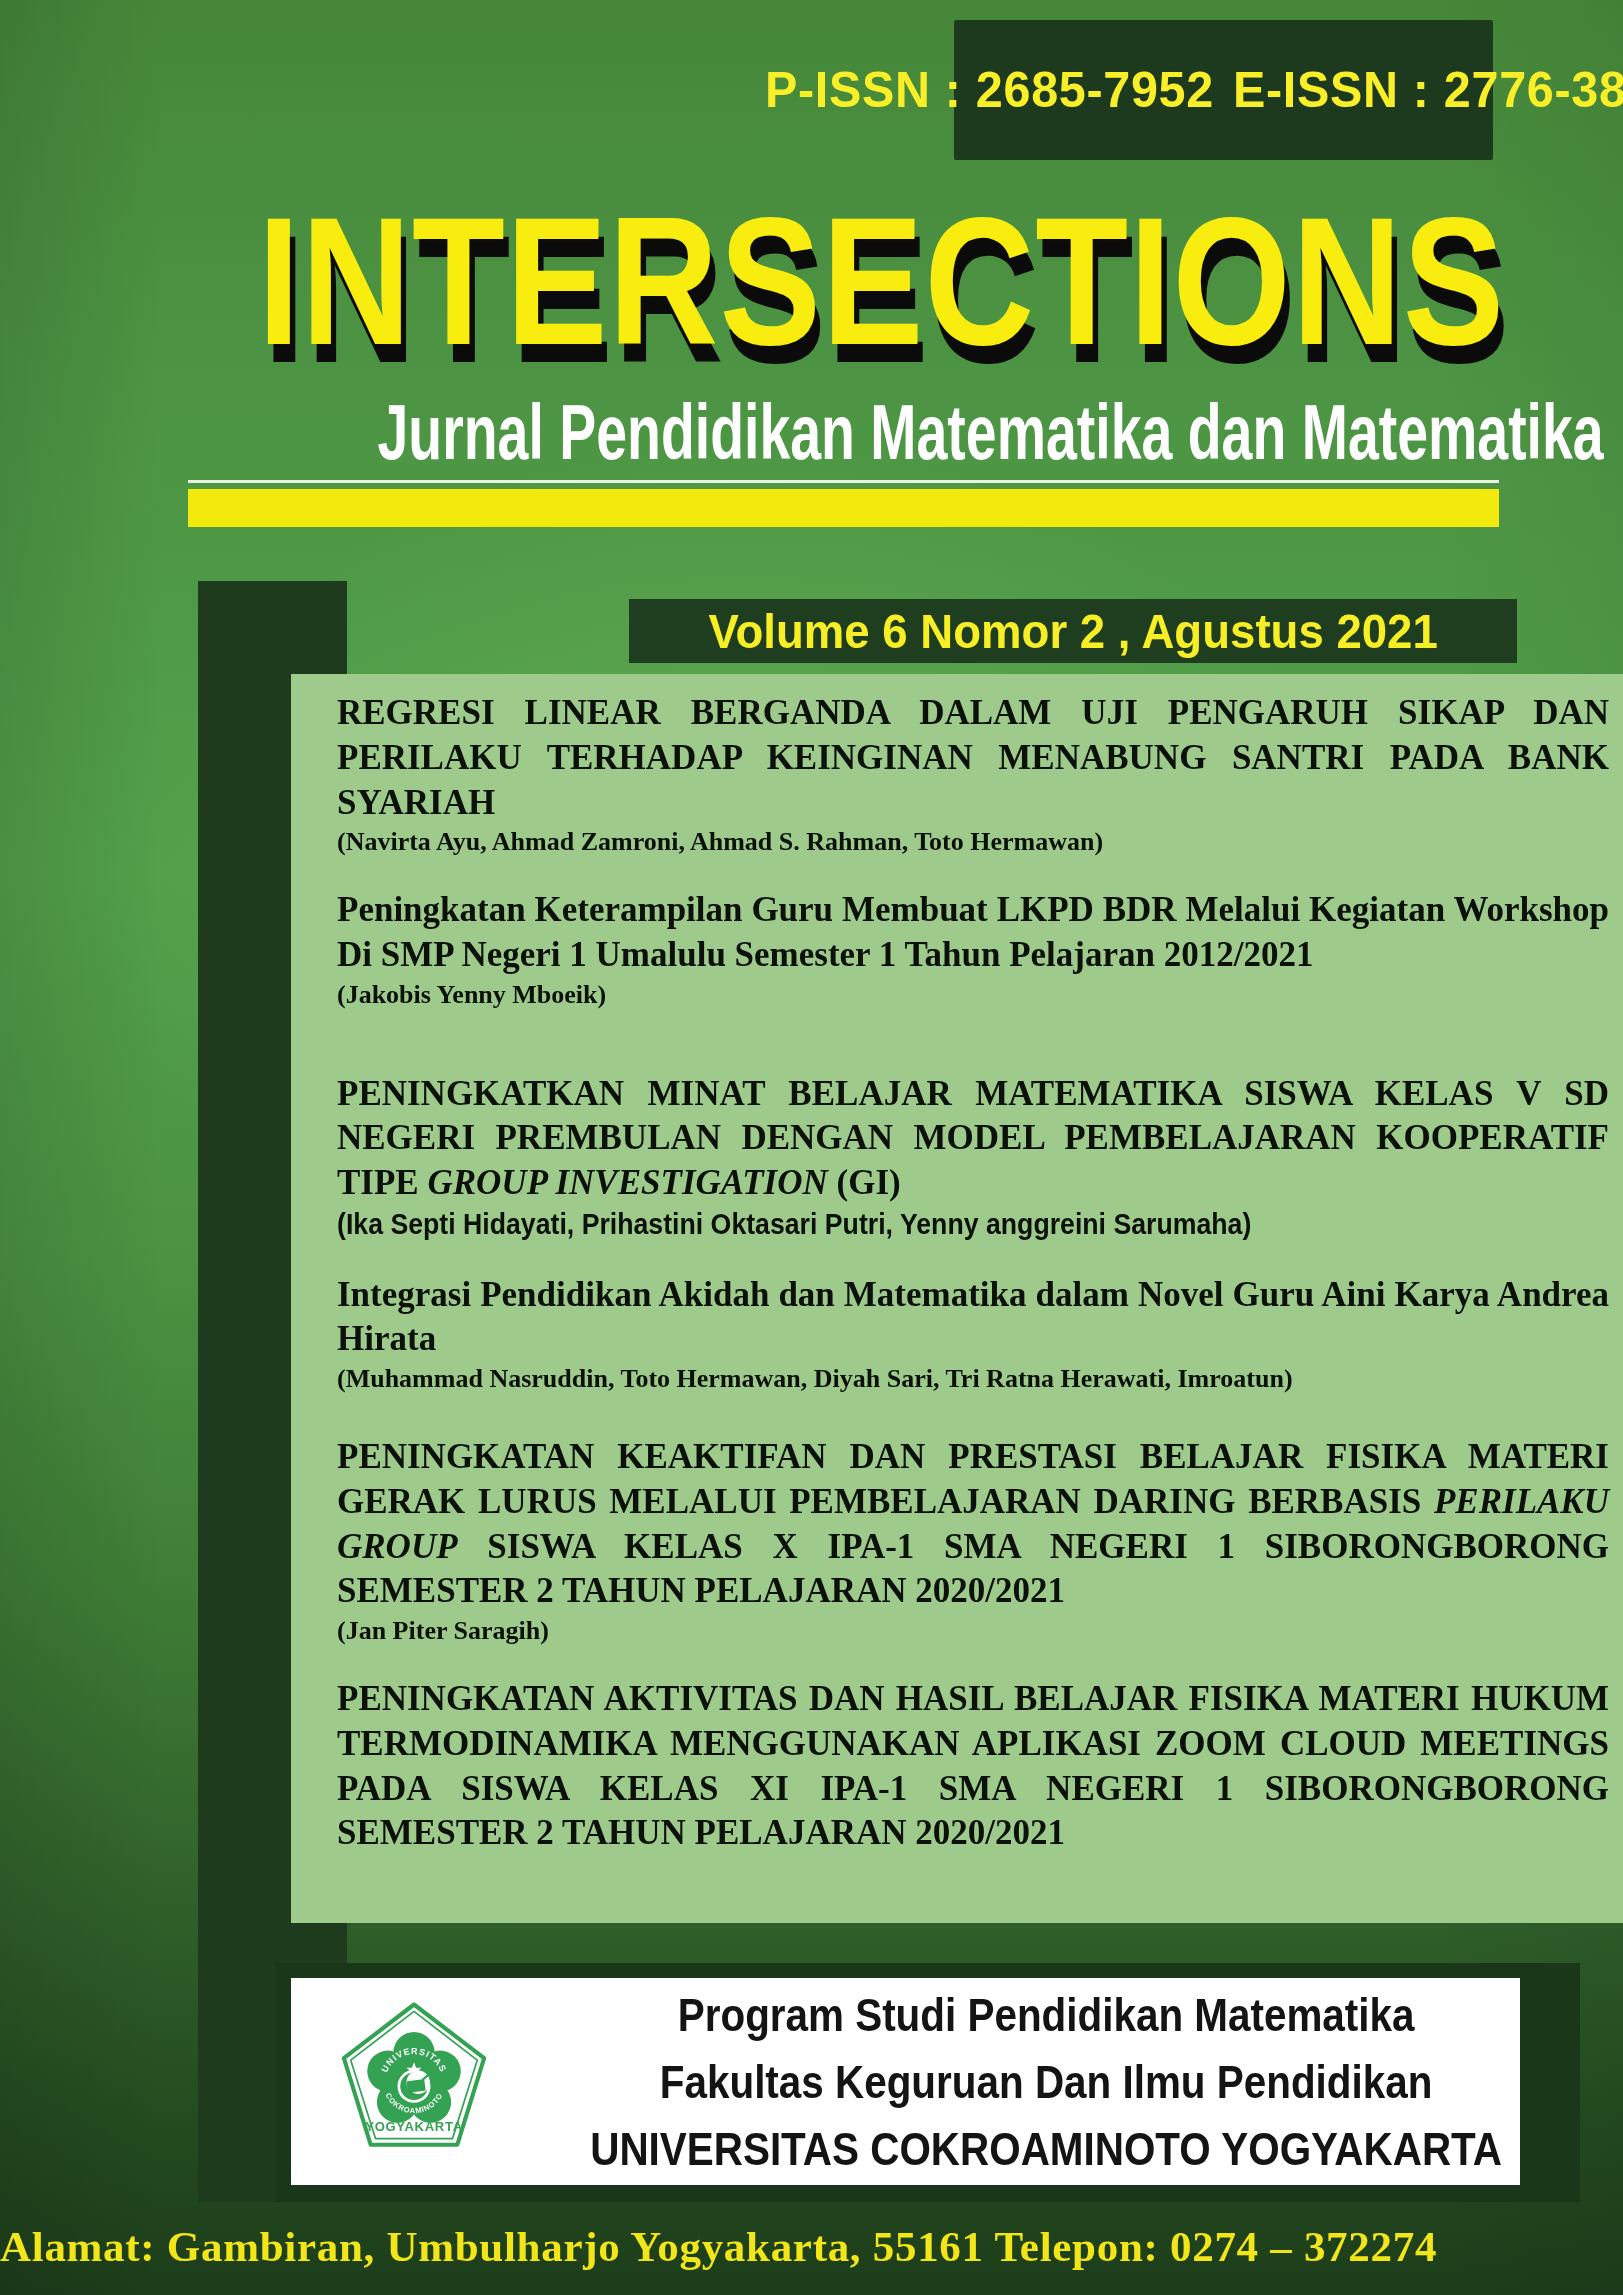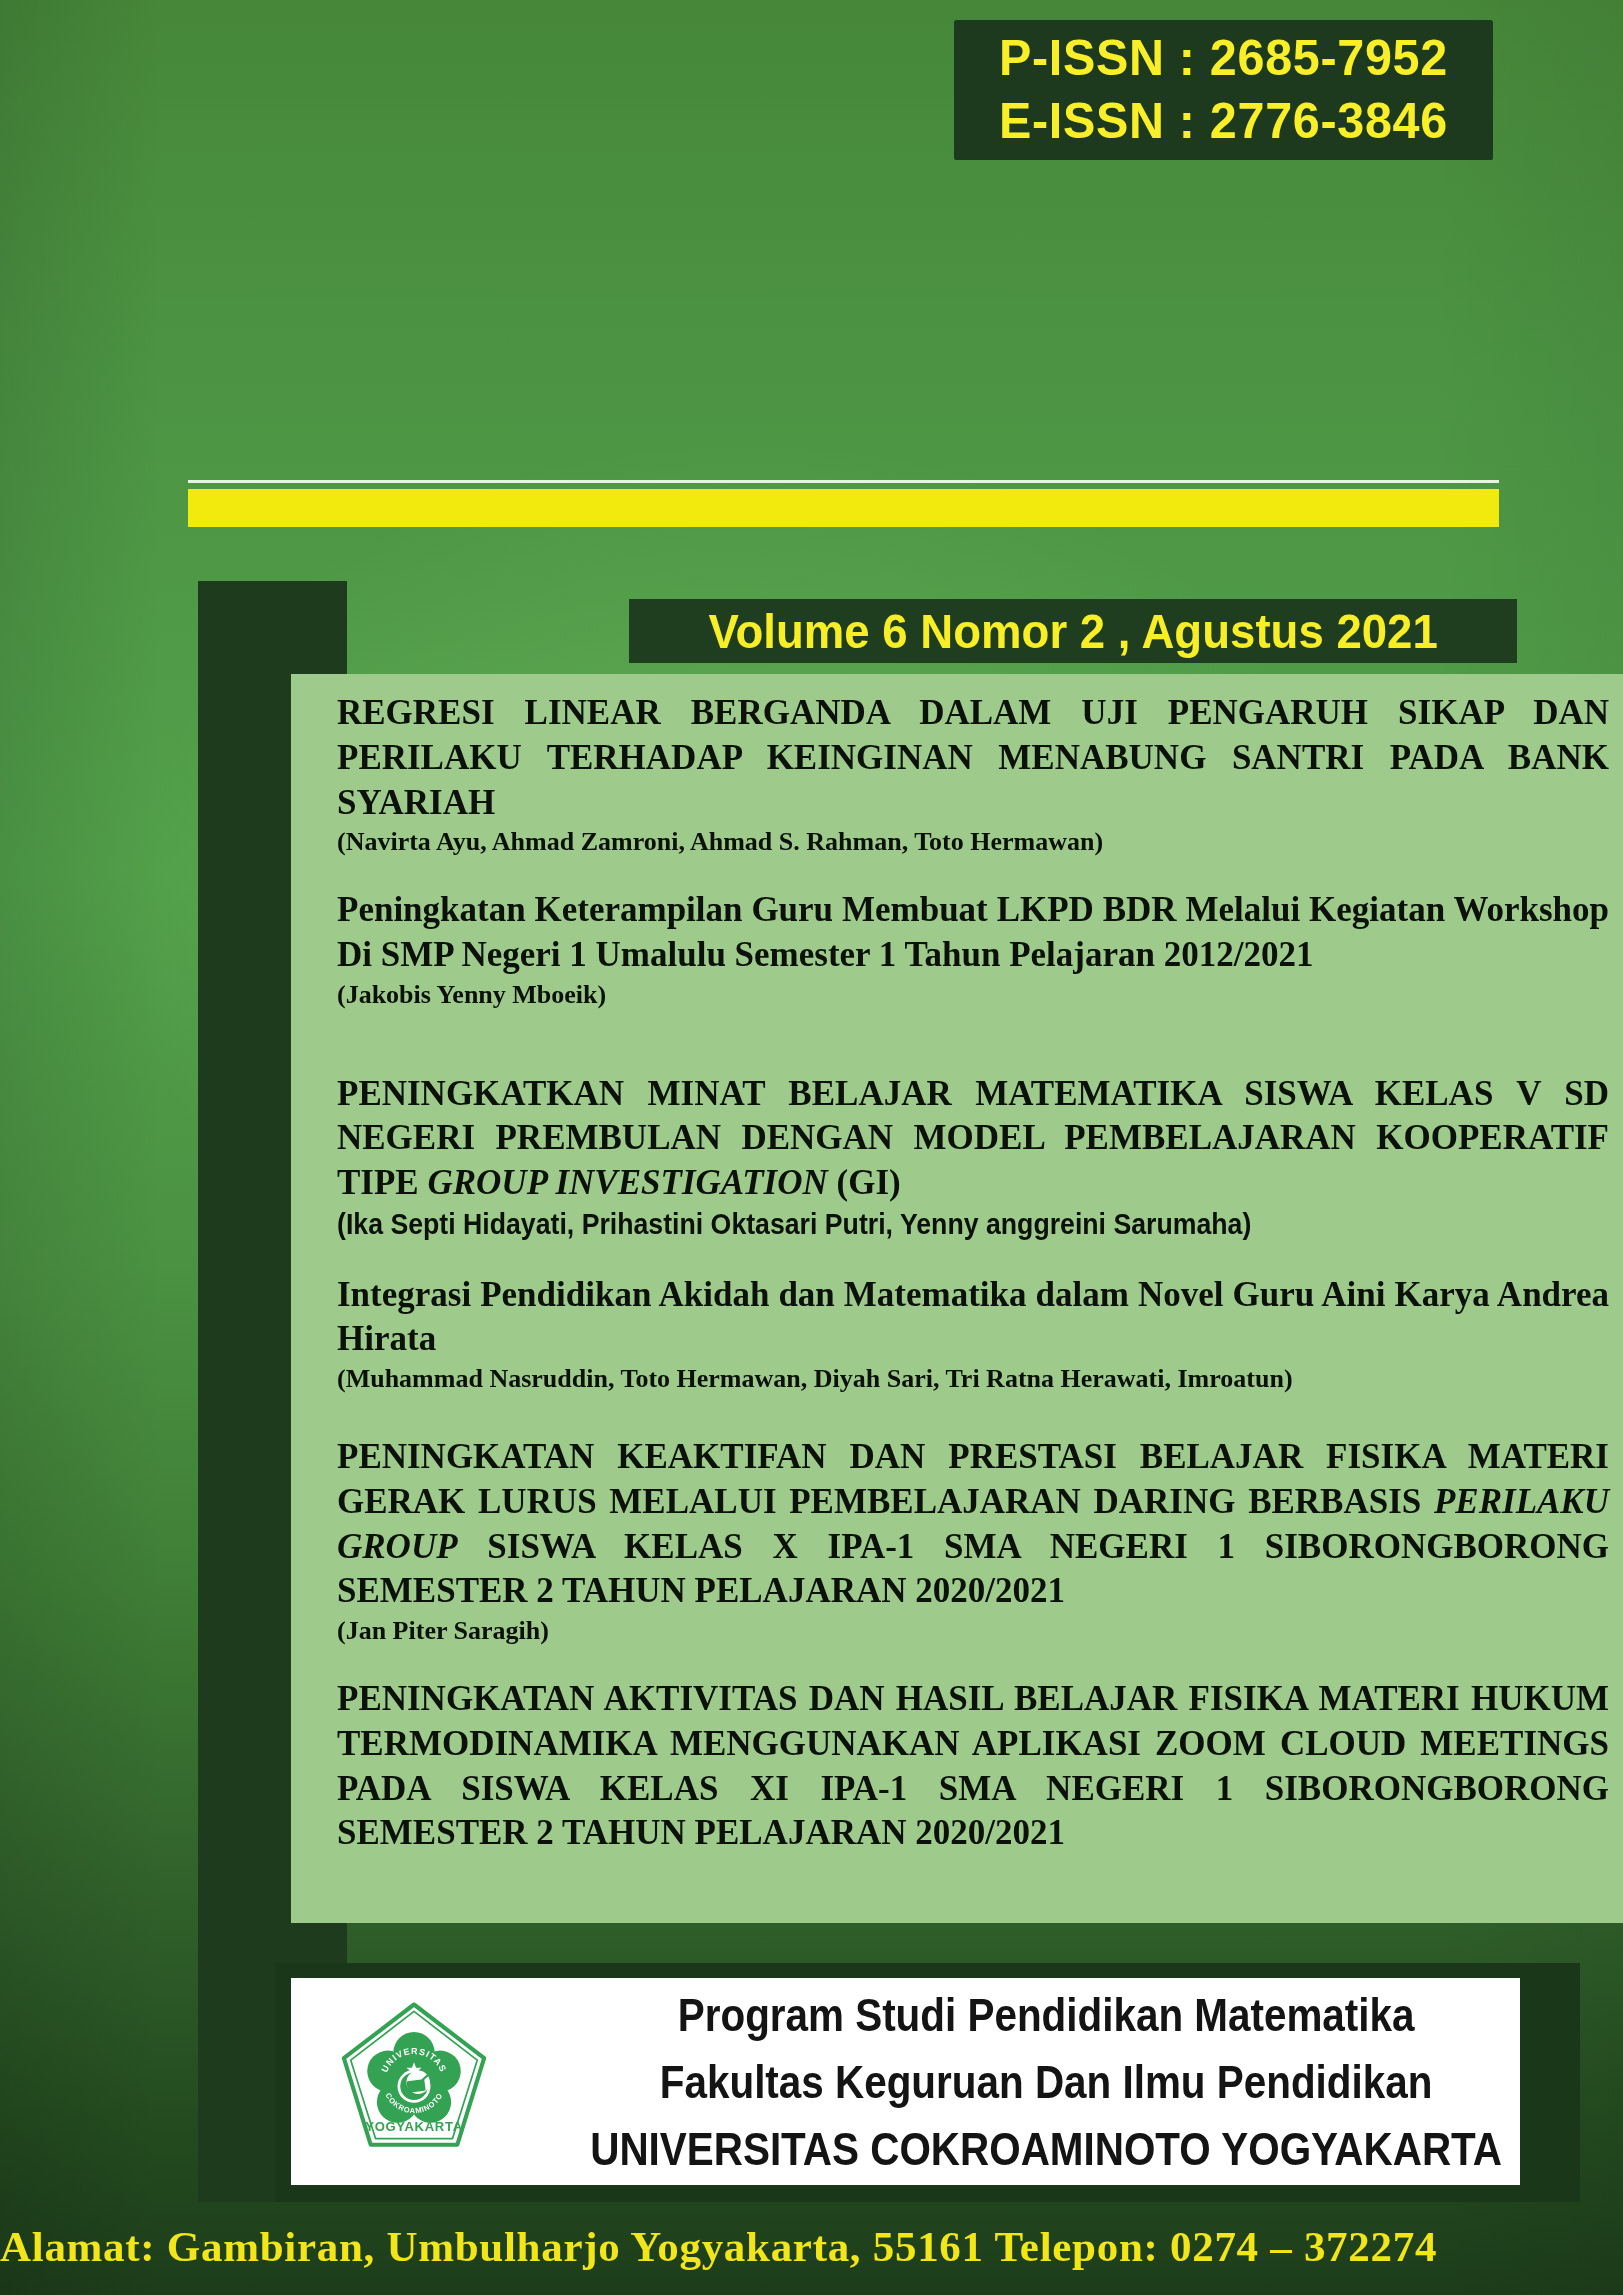--- a/index.html
+++ b/index.html
@@ -9,21 +9,21 @@
     background:
       radial-gradient(ellipse 55% 30% at 46% 40%, rgba(150,215,125,0.25), rgba(150,215,125,0) 70%),
       linear-gradient(90deg, rgba(0,0,0,0.10) 0%, rgba(0,0,0,0) 10%, rgba(0,0,0,0) 88%, rgba(0,0,0,0.05) 100%),
       linear-gradient(180deg,#468739 0%,#4c9443 16%,#52a04a 38%,#4b9242 55%,#3f7e36 69%,#30602a 83%,#244c20 92%,#1d3d1a 100%);
   }
   .abs{position:absolute;}
   .condense{display:inline-block;transform:scaleX(var(--sx,.85));transform-origin:center;}
 
   
   .issn-box{left:954px;top:19.6px;width:539px;height:140px;background:#1e3a1e;border-radius:2.6px;
-    display:flex;flex-direction:column;justify-content:center;align-items:center;gap:5.2px;}
+    display:flex;flex-direction:row;justify-content:center;align-items:center;gap:5.2px;}
   .issn-line{color:#f8ef28;font-weight:bold;font-size:50px;letter-spacing:0.7px;white-space:nowrap;
     transform:scaleX(.97);}
 
   
   .masthead{left:139px;top:186px;width:1344px;text-align:center;}
   .journal-title{font-size:181px;line-height:1.05;font-weight:bold;color:#f8ed0e;white-space:nowrap;
     --sx:.84;letter-spacing:1.3px;text-shadow:6.5px 17.7px 0 #0b0b0b;}
   .journal-subtitle{margin-top:11.8px;font-size:77px;font-weight:bold;color:#ffffff;white-space:nowrap;
     --sx:.72;letter-spacing:0px;}
   .rule{left:188px;top:480px;width:1311px;height:2.6px;background:#eaf2e4;}
@@ -60,20 +60,25 @@
 </head>
 <body>
 
 <div class="page">
 
   <div class="abs issn-box">
     <div class="issn-line">P-ISSN : 2685-7952</div>
     <div class="issn-line">E-ISSN : 2776-3846</div>
   </div>
 
+  <div class="abs masthead">
+    <div class="journal-title condense">INTERSECTIONS</div>
+    <br>
+    <div class="journal-subtitle condense">Jurnal Pendidikan Matematika dan Matematika</div>
+  </div>
   <div class="abs rule"></div>
   <div class="abs yellow-bar"></div>
 
   <div class="abs left-band"></div>
 
   <div class="abs edition-bar">
     <span class="edition-text condense">Volume 6  Nomor 2 , Agustus  2021</span>
   </div>
 
   <div class="abs content-box" id="articles-container">

